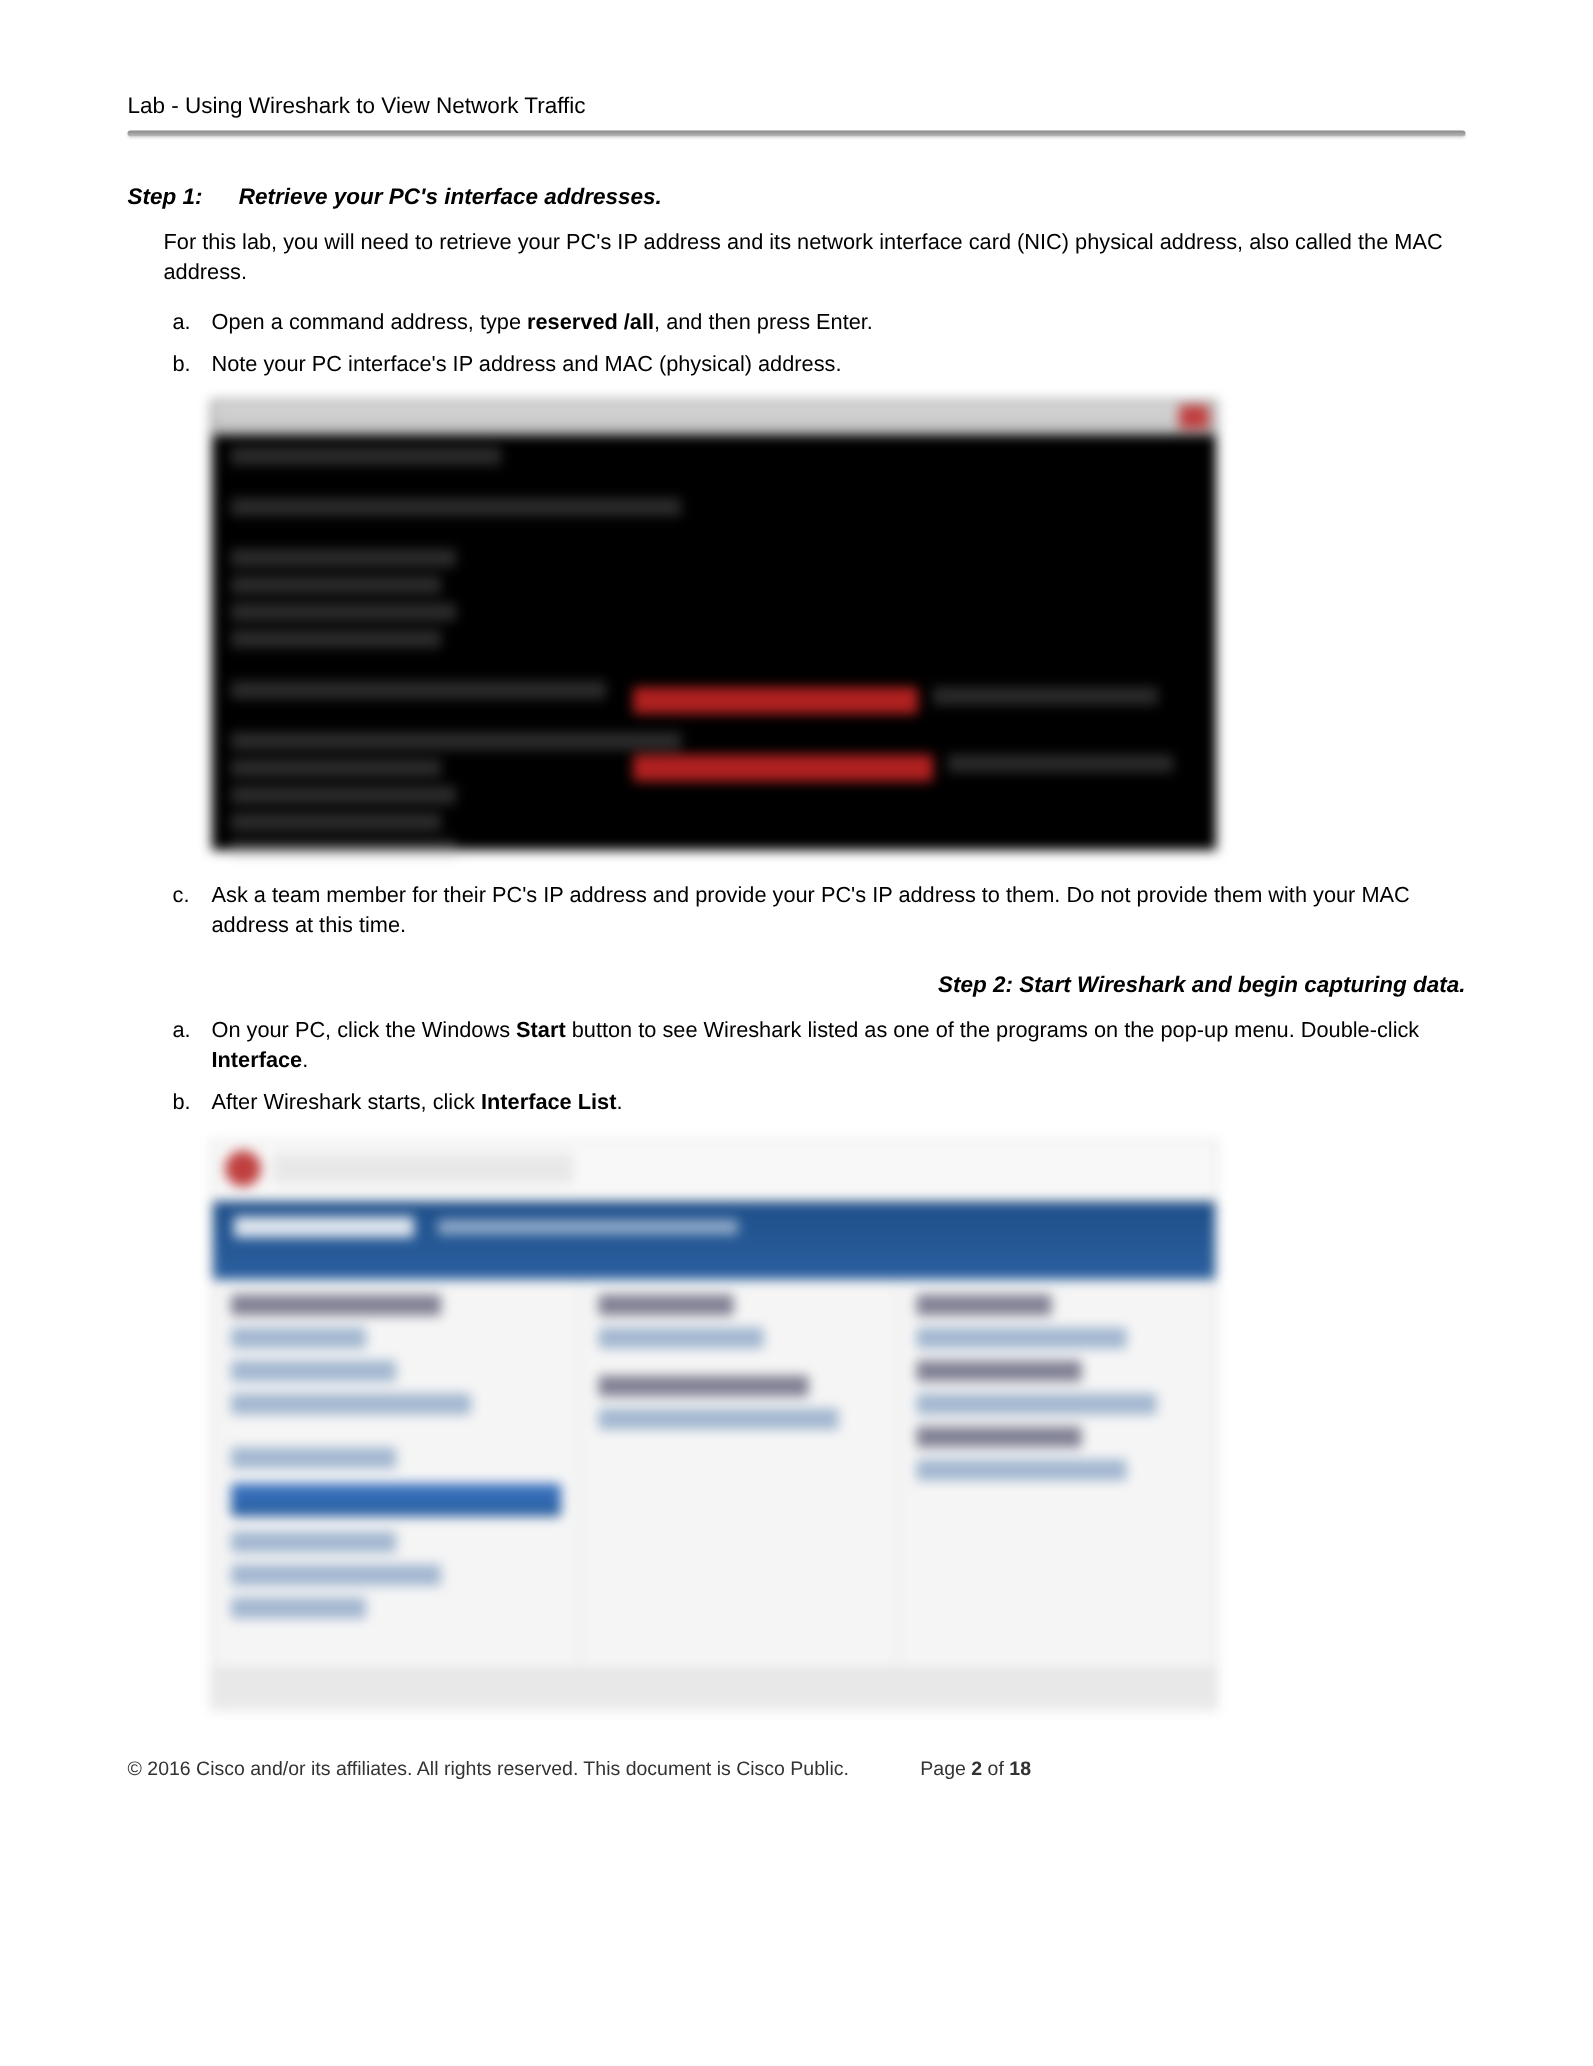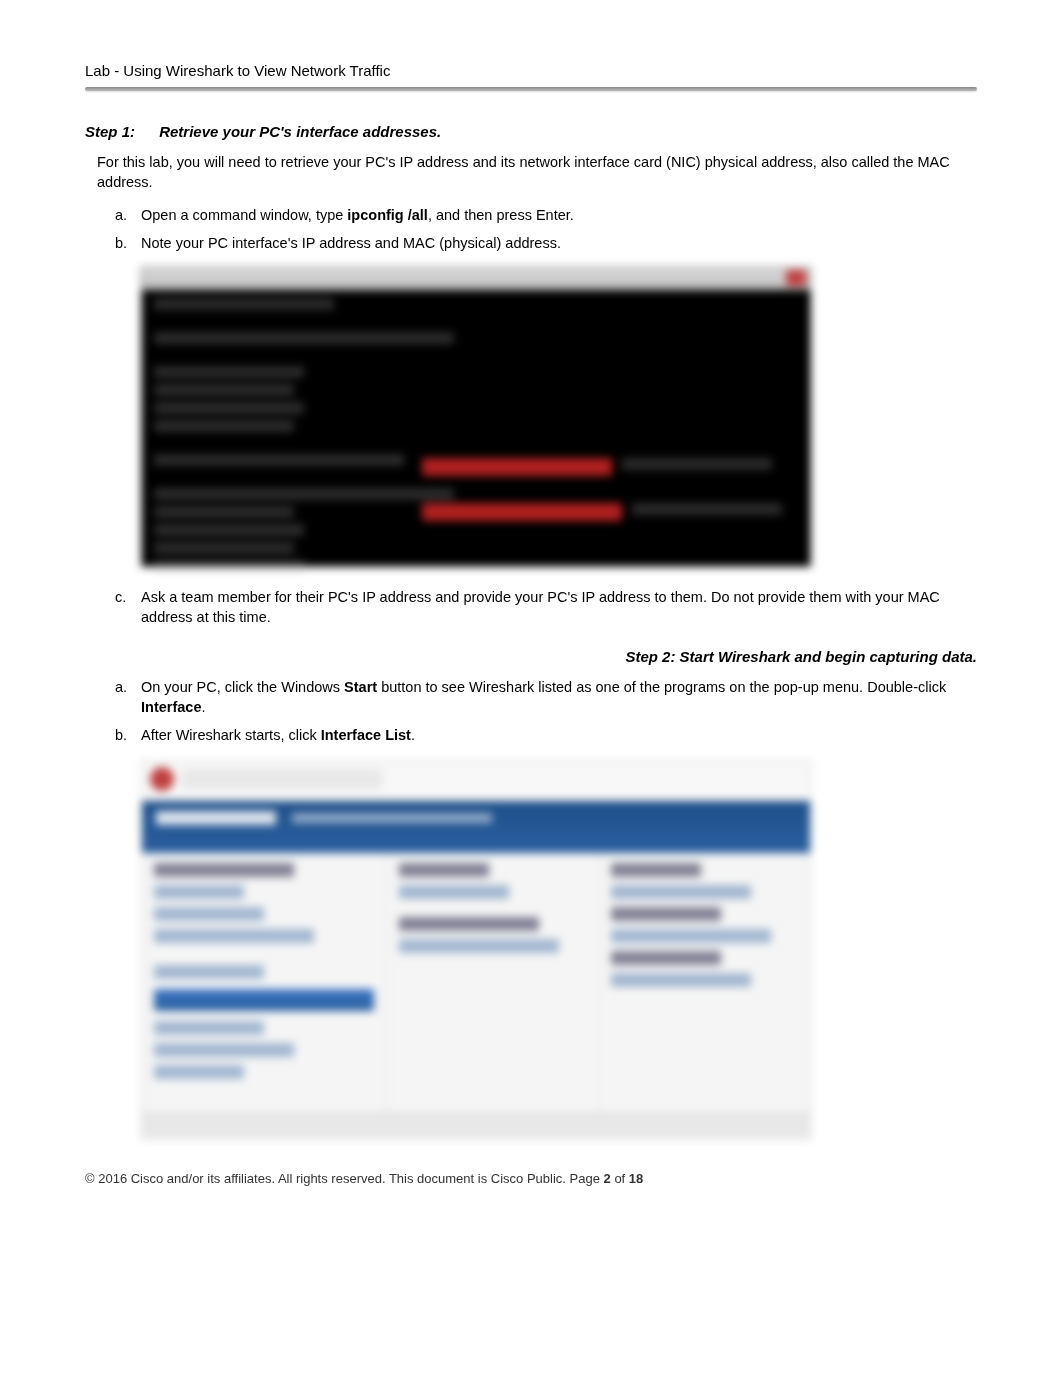--- a/index.html
+++ b/index.html
@@ -33,21 +33,21 @@
       font-weight: bold;
       font-size: 15px;
       margin-bottom: 10px;
       font-style: italic;
     }
     .step-label {
       display: inline-block;
       width: 70px;
     }
     .step-intro {
-      margin-left: 12px;
+      margin-left: 24px;
       margin-bottom: 12px;
     }
     .substep-row {
       display: flex;
       margin-left: 30px;
       margin-bottom: 8px;
     }
     .substep-letter {
       width: 26px;
       flex-shrink: 0;
@@ -227,39 +227,40 @@
       background: #e8e8e8;
       border-top: 1px solid #ccc;
     }
     .page-footer {
       margin-top: 30px;
       font-size: 13px;
       color: #333;
     }
     .footer-page {
       display: inline-block;
+      margin-left: 44px;
     }
   </style>
 </head>
 <body>
 
 <div class="header-title">Lab - Using Wireshark to View Network Traffic</div>
 <div class="header-divider"></div>
 
 <div class="step-heading">
   <span class="step-label">Step 1:</span>
   <span>Retrieve your PC's interface addresses.</span>
 </div>
 
 <div class="step-intro">For this lab, you will need to retrieve your PC's IP address and its network interface card (NIC) physical address, also called the MAC address.</div>
 
 <div class="substep-row">
   <div class="substep-letter">a.</div>
   <div class="substep-text">
-    <span>Open a command window, type </span><span class="cmd">ipconfig /all</span><span>, and then press Enter.</span>
+    <span>Open a command address, type </span><span class="cmd">reserved /all</span><span>, and then press Enter.</span>
   </div>
 </div>
 
 <div class="substep-row">
   <div class="substep-letter">b.</div>
   <div class="substep-text">Note your PC interface's IP address and MAC (physical) address.</div>
 </div>
 
 <div class="figure-wrap">
   <div class="cmd-window">

